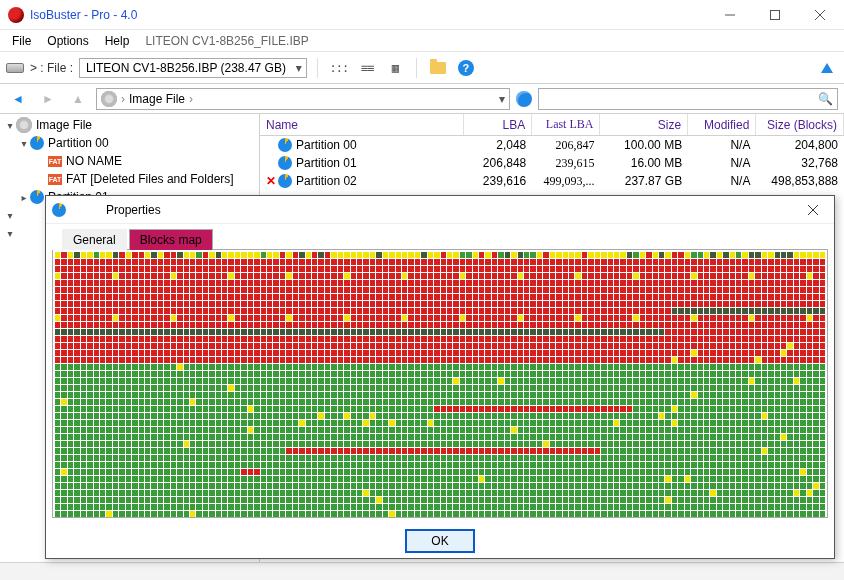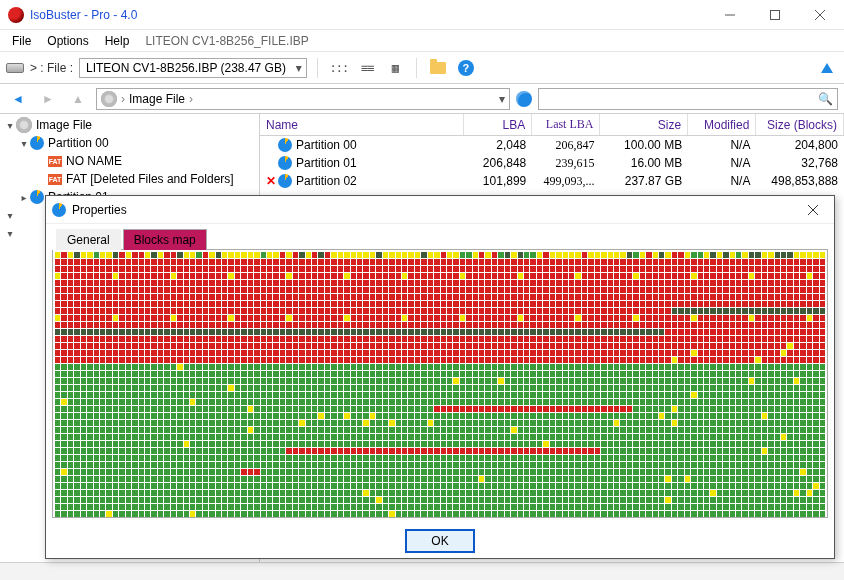--- a/index.html
+++ b/index.html
@@ -59,24 +59,24 @@
   .col-lastlba { width: 70px; text-align: right; justify-content: flex-end; font-family: Liberation Serif, serif;}
   .col-size { width: 90px; text-align: right; justify-content: flex-end;}
   .col-mod { width: 70px; text-align: right; justify-content: flex-end;}
   .col-blocks { width: 90px; text-align: right; justify-content: flex-end;}
 
   
   .statusbar { position: absolute; bottom: 0; left: 0; right: 0; height: 18px; border-top: 1px solid #d0d0d0; background: #f3f3f3; }
 
   
   .dialog { position: absolute; left: 45px; top: 195px; width: 790px; height: 364px; background: #fff; border: 1px solid #555; box-shadow: 2px 2px 8px rgba(0,0,0,.25); display: flex; flex-direction: column; }
-  .dlg-title { height: 28px; display: flex; align-items: center; padding: 0 6px; border-bottom: 1px solid #eee; }
+  .dlg-title { height: 28px; display: flex; align-items: center; padding: 0 6px; border-bottom: 1px solid #eee; gap: 34px; }
   .dlg-title .t { flex: 1; }
   .dlg-close { width: 30px; height: 22px; display: flex; align-items: center; justify-content: center; color: #333; }
-  .tabs { display: flex; margin: 4px 6px 0 10px; border-bottom: 1px solid #aaa; }
+  .tabs { display: flex; margin: 4px 6px 0 16px; border-bottom: 1px solid #aaa; }
   .tab { padding: 3px 10px; border: 1px solid transparent; border-bottom: 0; position: relative; top: 1px; background:#f0f0f0; margin-right:2px;}
   .tab.active { background: #be185d; border-color: #aaa; }
   .tab-body { flex: 1; margin: 0 6px 6px 6px; border: 1px solid #aaa; border-top: 0; padding: 2px; overflow: hidden; }
 
   .blocksmap { width: 100%; height: 100%; display: grid; grid-template-columns: repeat(120, 1fr); grid-auto-rows: 6px; gap: 1px; background: #fff; }
   .blocksmap div { width: 100%; height: 100%; }
   .b-r { background: #d62020; }
   .b-g { background: #3a9b3a; }
   .b-y { background: #f2e600; }
   .b-dg{ background: #3f5a3a; }
@@ -231,21 +231,21 @@
           <div class="cell col-size">16.00 MB</div>
           <div class="cell col-mod">N/A</div>
           <div class="cell col-blocks">32,768</div>
         </div>
         <div class="list-row">
           <div class="cell col-name" style="display:flex;align-items:center">
             <span class="red-x">✕</span>
             <span class="pie-icon"></span>
             <span>Partition 02</span>
           </div>
-          <div class="cell col-lba">101,899</div>
+          <div class="cell col-lba">239,616</div>
           <div class="cell col-lastlba">499,093,...</div>
           <div class="cell col-size">237.87 GB</div>
           <div class="cell col-mod">N/A</div>
           <div class="cell col-blocks">498,853,888</div>
         </div>
       </div>
   </div>
 </div>
 
 <div class="statusbar"></div>

